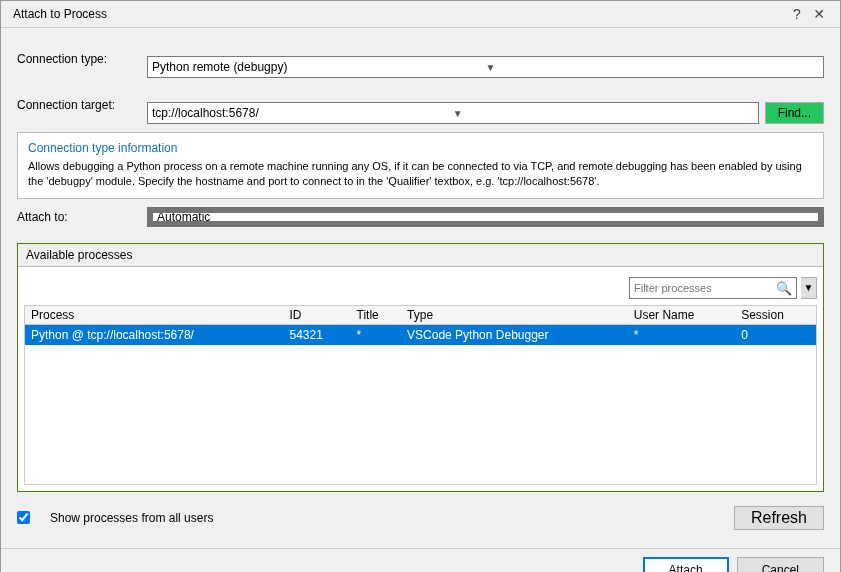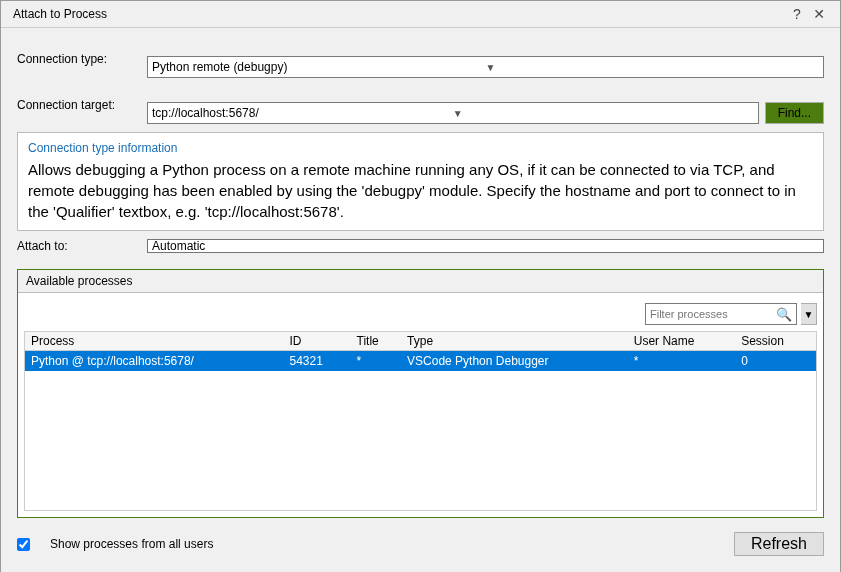--- a/index.html
+++ b/index.html
@@ -84,56 +84,56 @@
       position: relative;
     }
     .combo-box span { flex: 1; }
     .combo-arrow {
       font-size: 10px;
       color: #555;
     }
     .find-btn {
       height: 22px;
       padding: 0 12px;
-      background: #4d7c0f;
+      background: #22c55e;
       border: 1px solid #adadad;
       font-size: 12px;
       cursor: pointer;
     }
     .info-box {
       border: 1px solid #bbb;
       background: #fff;
       padding: 8px 10px;
       margin-bottom: 8px;
     }
     .info-box-title {
       color: #1a6eb5;
       font-size: 12px;
       margin-bottom: 4px;
     }
     .info-box-text {
-      font-size: 15px;
+      font-size: 11px;
       color: #000;
       line-height: 1.4;
     }
     .attach-row {
       display: flex;
       align-items: center;
       margin-bottom: 16px;
     }
     .attach-label {
       width: 130px;
       flex-shrink: 0;
       color: #000;
       font-size: 12px;
     }
     .attach-input {
       flex: 1;
-      height: 14px;
-      border: 1px solid #737373;
+      height: 20px;
+      border: 6px solid #737373;
       background: #fff;
       padding: 1px 4px;
       font-size: 12px;
     }
     .processes-group {
       border: 1px solid #4d7c0f;
       background: #fff;
       margin-bottom: 8px;
     }
     .processes-group-label {
@@ -149,21 +149,21 @@
     }
     .filter-row {
       display: flex;
       justify-content: flex-end;
       margin-bottom: 6px;
       align-items: center;
       gap: 4px;
     }
     .filter-input-wrap {
       position: relative;
-      width: 152px;
+      width: 168px;
       height: 22px;
     }
     .filter-input {
       width: 100%;
       height: 22px;
       border: 1px solid #7a7a7a;
       background: #fff;
       padding: 1px 22px 1px 4px;
       font-size: 11px;
       color: #888;

